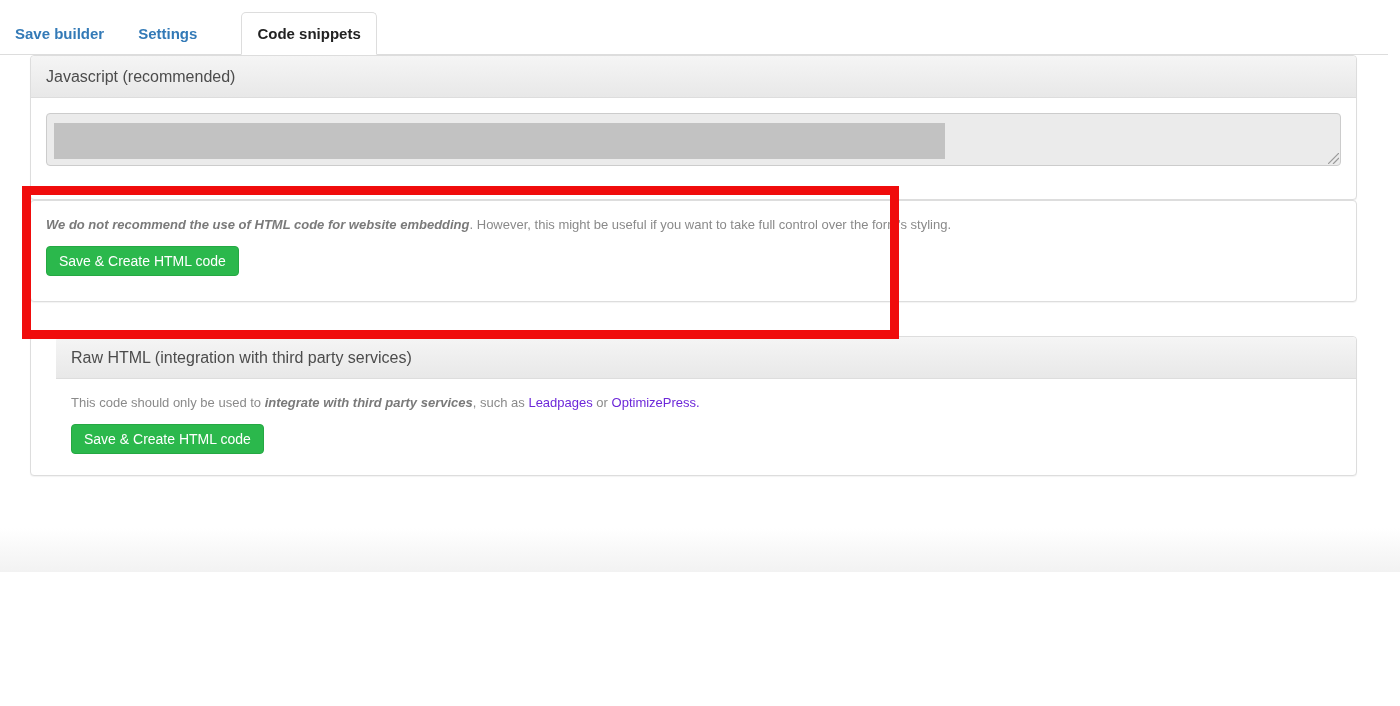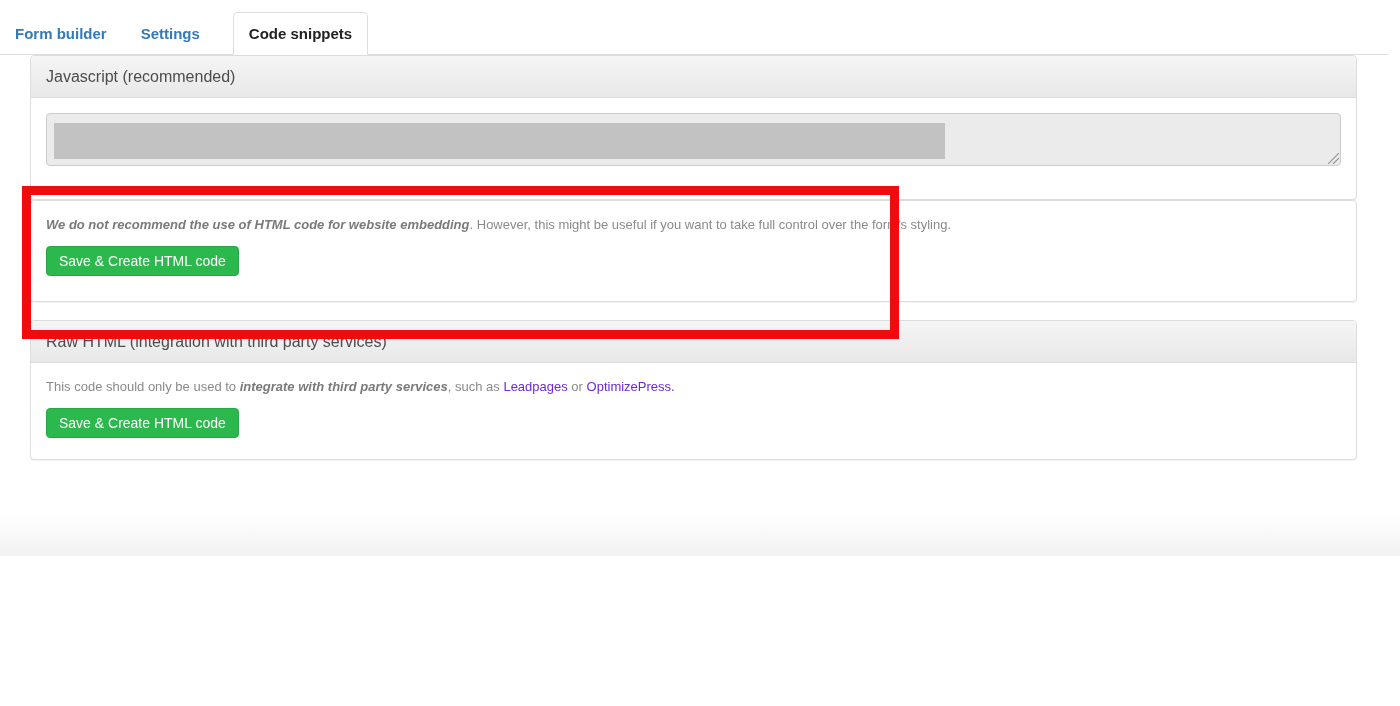--- a/index.html
+++ b/index.html
@@ -7,37 +7,37 @@
     font-family: "Liberation Sans", sans-serif; }
 
   
   .tabbar { display: flex; align-items: flex-end; padding-top: 12px;
     width: 1388px; border-bottom: 1px solid #ddd; }
   .tab-link { color: #337ab7; font-weight: bold; font-size: 15px; line-height: 21px;
     padding: 10px 17px; cursor: pointer; text-decoration: none; }
   .tab-link.first { padding-left: 15px; }
   .tab-active { color: #222; font-weight: bold; font-size: 15px; line-height: 21px;
     padding: 10px 15px; background: #fff; border: 1px solid #ddd; border-bottom: 1px solid #fff;
-    border-radius: 5px 5px 0 0; margin-bottom: -1px; margin-left: 16px; cursor: default; }
+    border-radius: 5px 5px 0 0; margin-bottom: -1px; margin-left: 27px; cursor: default; }
 
   
   .content { padding: 0; }
   .panel { margin: 0 43px 0 30px; border: 1px solid #ddd; border-radius: 4px;
     background: #fff; box-shadow: 0 1px 1px rgba(0,0,0,0.05); }
   .panel-heading { background: linear-gradient(to bottom, #f5f5f5 0%, #e8e8e8 100%);
     padding: 10px 15px; border-bottom: 1px solid #ddd; border-radius: 4px 4px 0 0;
     font-size: 16px; line-height: 21px; color: #4c4c4c; }
   .panel-body { padding: 15px; }
   .desc { font-size: 13px; line-height: 18px; color: #8a8a8a; margin-bottom: 12px; }
   .desc b { color: #7a7a7a; font-style: italic; }
   .desc a { color: #6d28d9; text-decoration: none; cursor: pointer; }
 
   .mt25 { }
   .mt20 { margin-top: 20px; }
-  .mt18 { margin-top: 18px; }
+  .mt18 { margin-top: 34px; padding-left: 25px; }
 
   
   .code-area { position: relative; width: 1295px; height: 53px; background: #ebebeb;
     border: 1px solid #ccc; border-radius: 4px; margin-bottom: 18px; resize: both; }
   .redacted { position: absolute; left: 7px; top: 9px; width: 891px; height: 36px;
     background: #c2c2c2; }
   .resize-handle { position: absolute; right: 1px; bottom: 1px; width: 11px; height: 11px;
     cursor: nwse-resize; }
 
   .btn-row-right { display: flex; justify-content: flex-end; padding-bottom: 5px; }
@@ -59,21 +59,21 @@
   .pb-extra3 { padding-bottom: 21px; }
 
   
   .footer-fade { width: 100%; height: 44px; margin-top: 52px;
     background: linear-gradient(to bottom, #ffffff 0%, #f2f2f2 100%); }
 </style>
 </head>
 <body>
 
 <div class="tabbar">
-  <a class="tab-link first">Form builder</a>
+  <a class="tab-link first">Save builder</a>
   <a class="tab-link">Settings</a>
   <div class="tab-active">Code snippets</div>
 </div>
 
 <div class="content">
 
   <div class="panel mt25">
     <div class="panel-heading">Javascript (recommended)</div>
     <div class="panel-body">
       <div class="code-area">

